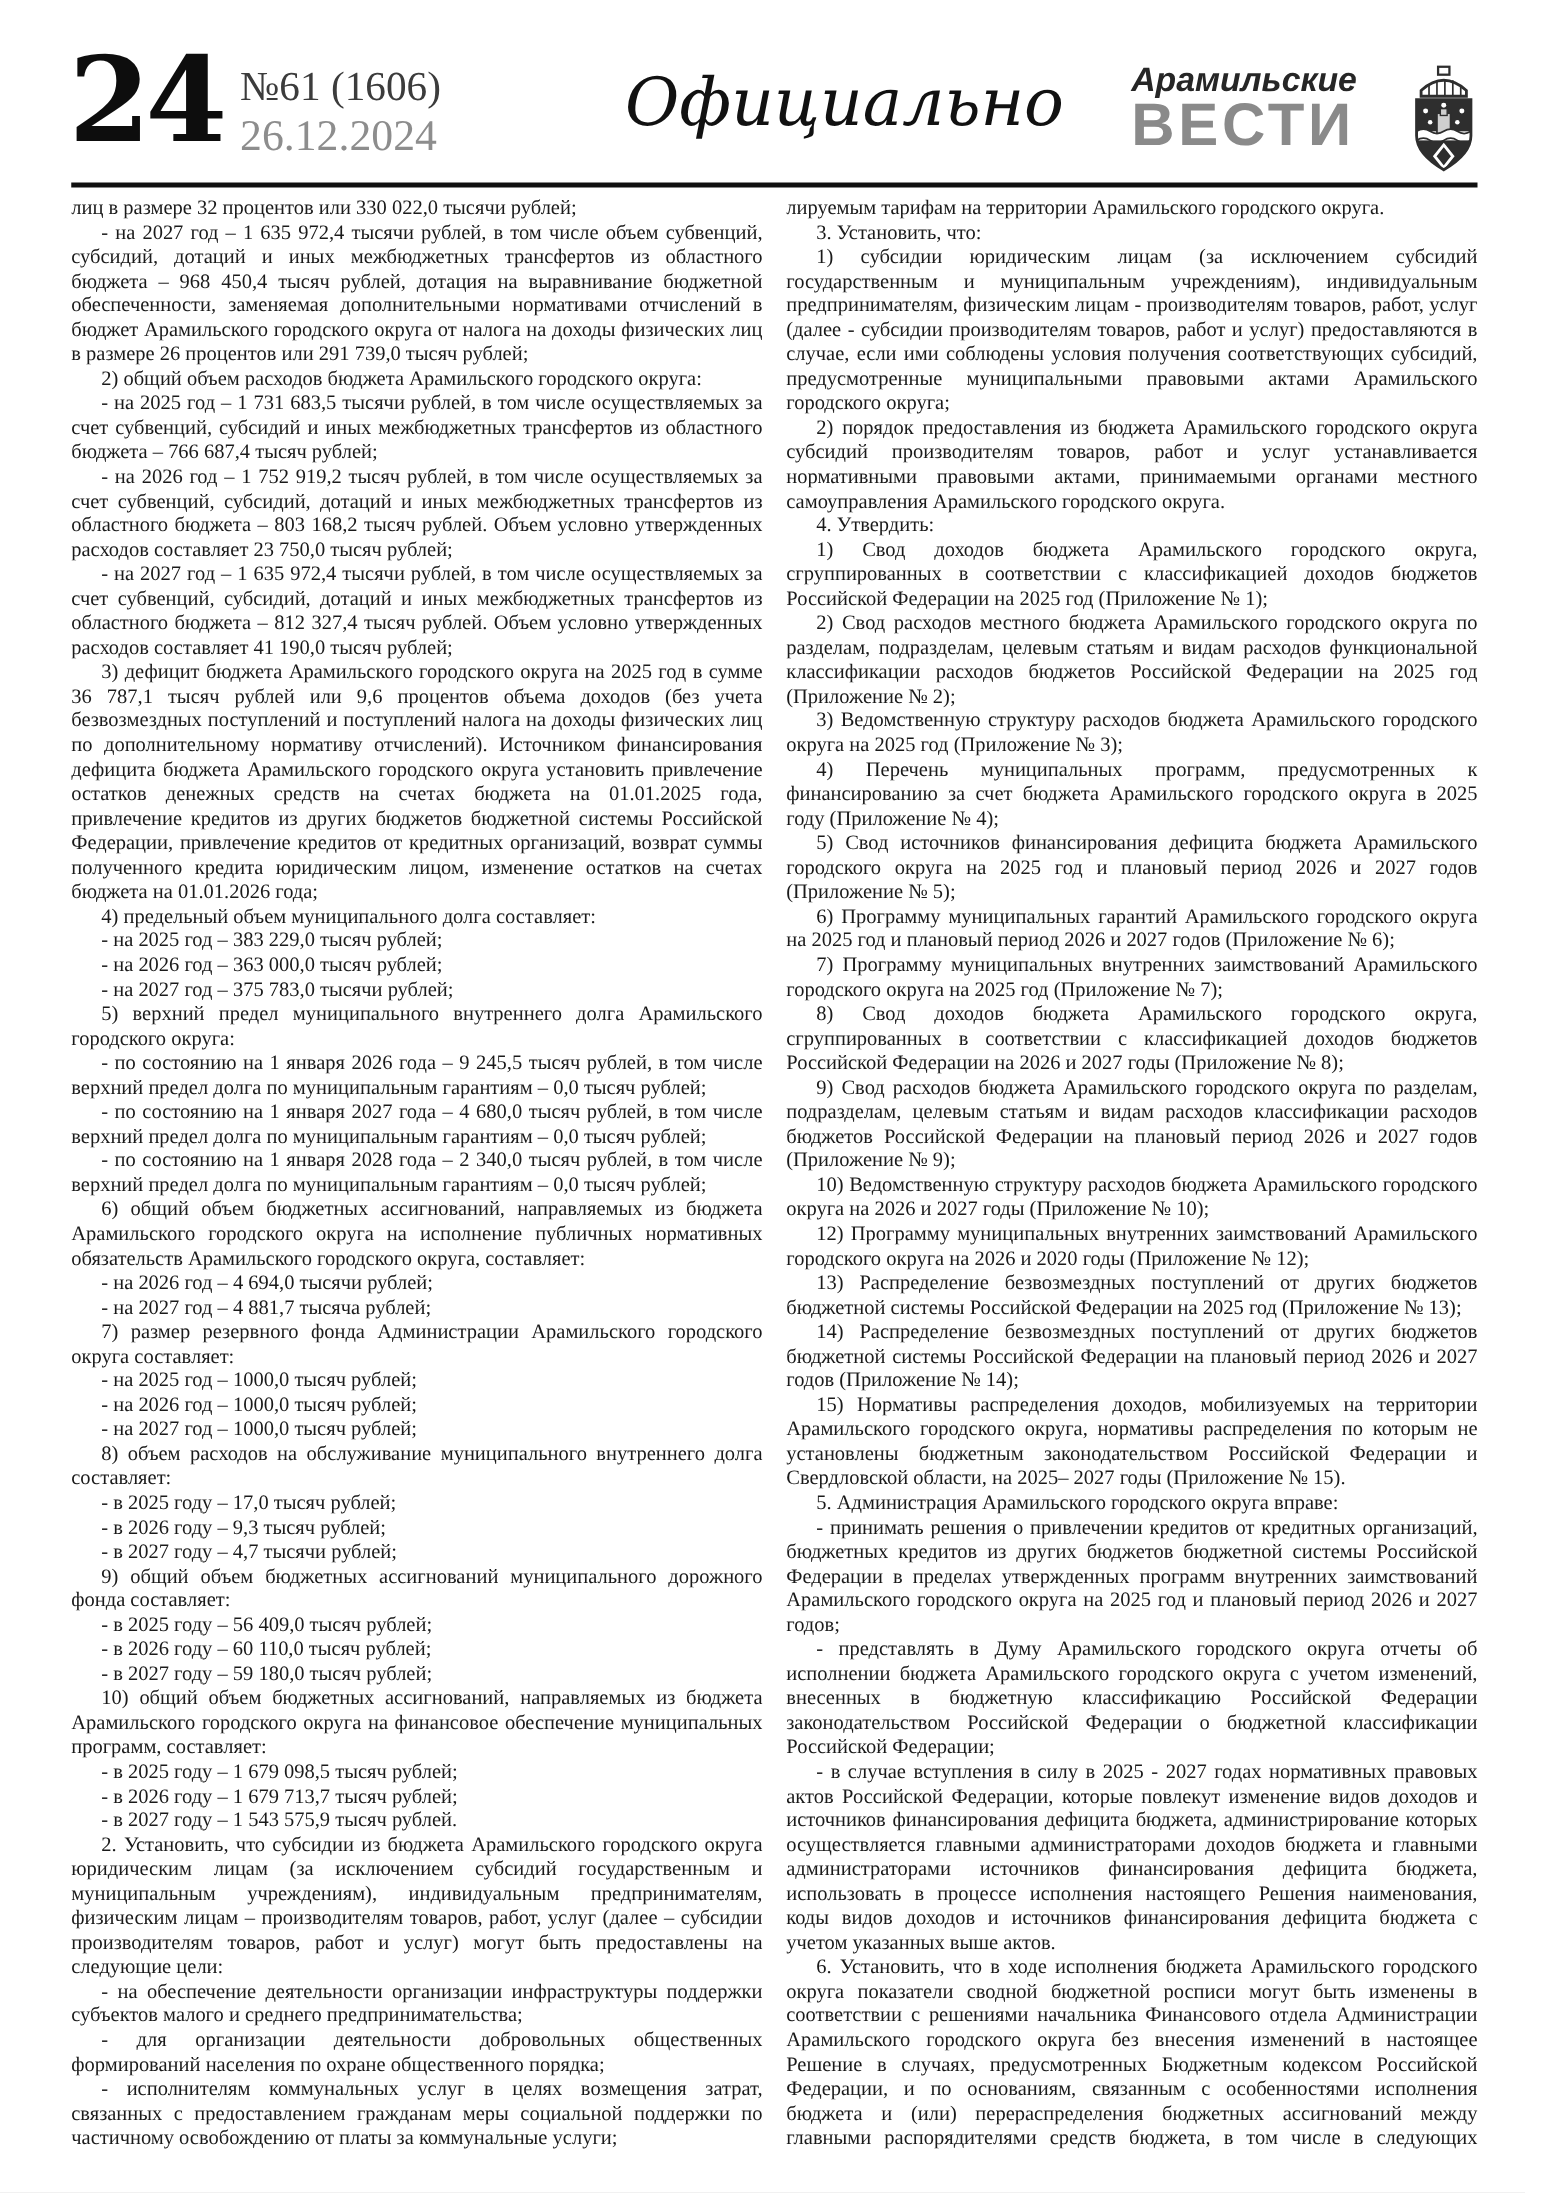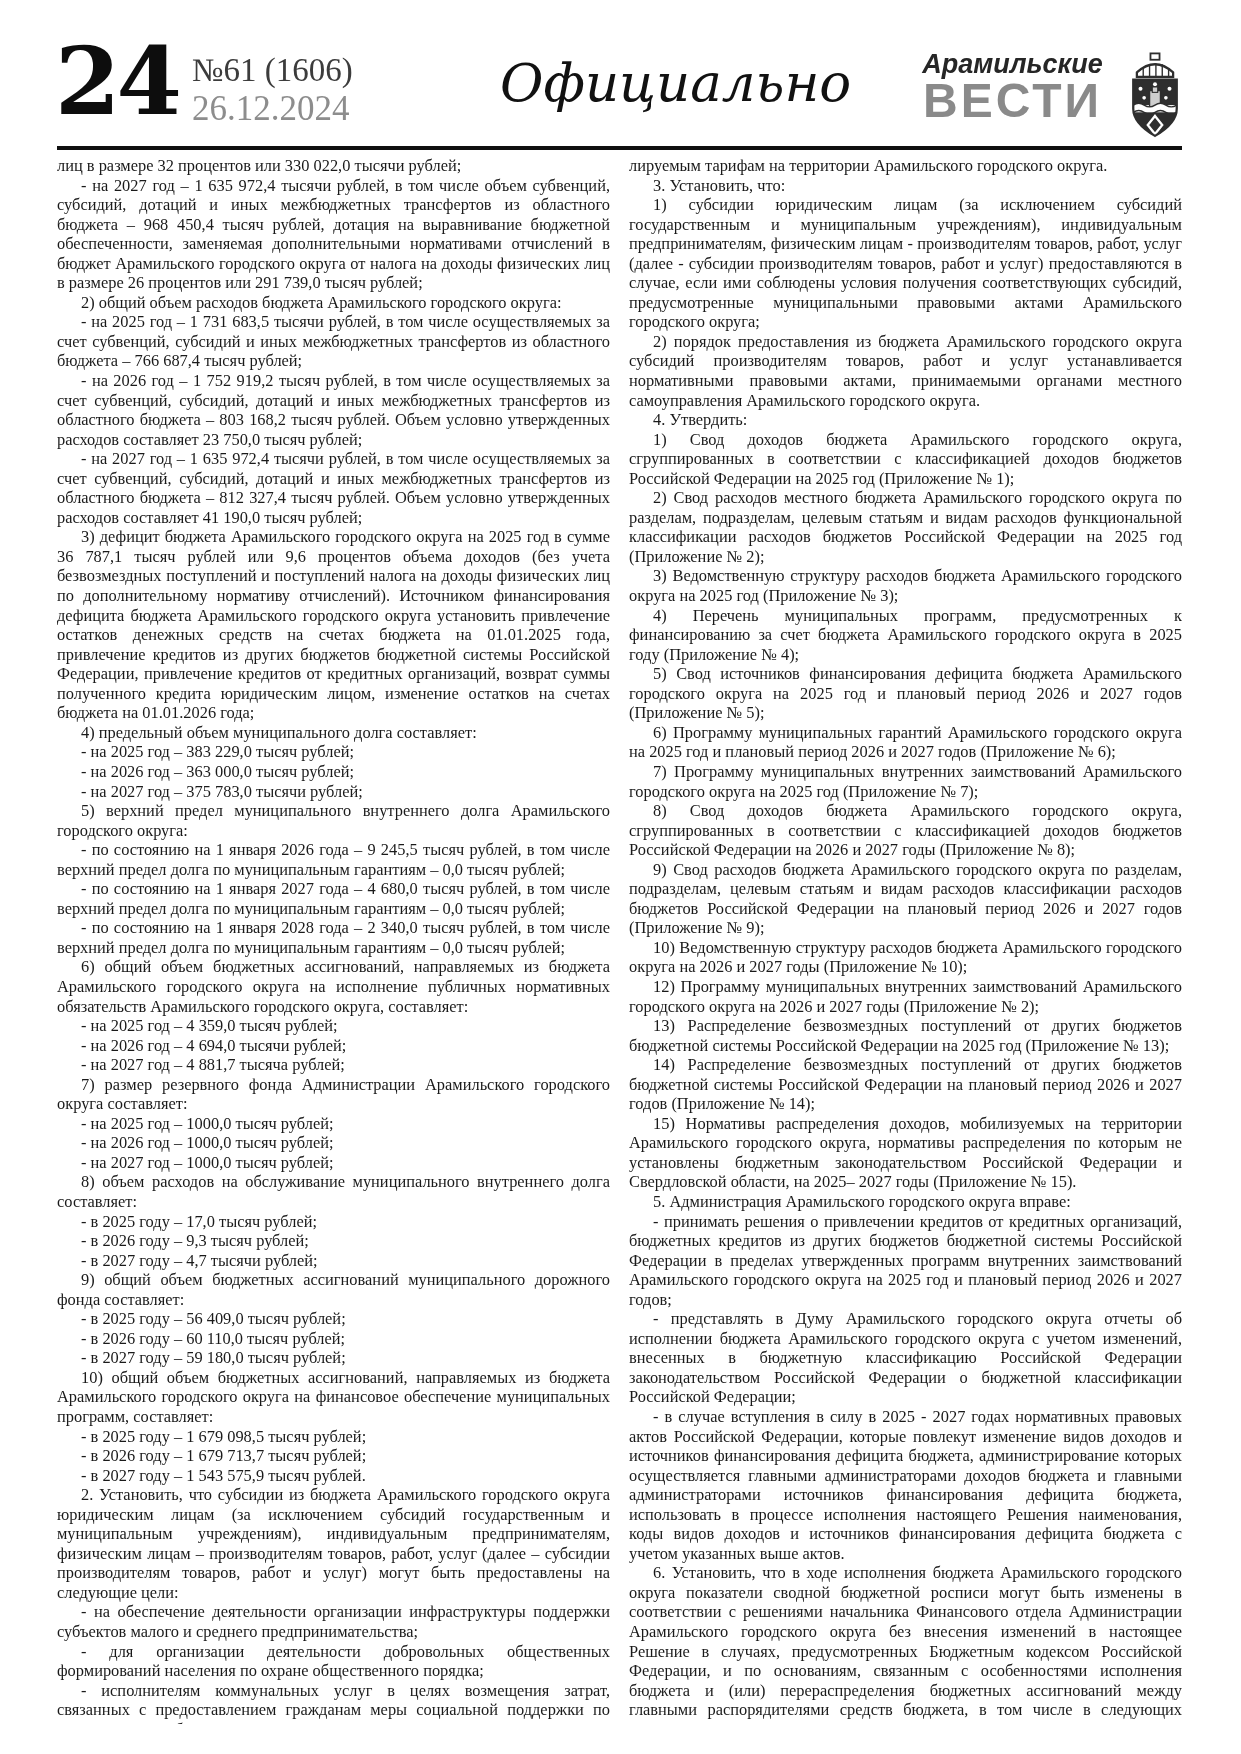--- a/index.html
+++ b/index.html
@@ -21,21 +21,21 @@
     letter-spacing:-4px;
   }
   .issue-block{position:absolute;left:192px;top:52px;line-height:1.12;}
   .issue-number{font-size:33px;color:#3c3c3c;}
   .issue-date{font-size:35px;color:#8d8d8d;}
   .section-title{
     position:absolute;left:500px;top:52px;width:320px;text-align:center;
     font-family:"DejaVu Serif", serif;font-style:italic;
     font-size:53px;color:#111;white-space:nowrap;
   }
-  .masthead{position:absolute;left:905px;top:50px;width:215px;text-align:center;
+  .masthead{position:absolute;left:905px;top:50px;width:215px;
     font-family:"Liberation Sans", sans-serif;}
   .masthead-line1{
     font-weight:bold;font-style:italic;font-size:27px;color:#262626;
     letter-spacing:0px;line-height:28px;
   }
   .masthead-line2{
     font-weight:bold;font-size:48px;color:#8a8a8a;
     letter-spacing:3px;line-height:46px;
   }
   .crest{position:absolute;left:1126px;top:52px;width:58px;height:88px;}
@@ -106,21 +106,20 @@
       <p class="">3) дефицит бюджета Арамильского городского округа на 2025 год в сумме 36 787,1 тысяч рублей или 9,6 процентов объема доходов (без учета безвозмездных поступлений и поступлений налога на доходы физических лиц по дополнительному нормативу отчислений). Источником финансирования дефицита бюджета Арамильского городского округа установить привлечение остатков денежных средств на счетах бюджета на 01.01.2025 года, привлечение кредитов из других бюджетов бюджетной системы Российской Федерации, привлечение кредитов от кредитных организаций, возврат суммы полученного кредита юридическим лицом, изменение остатков на счетах бюджета на 01.01.2026 года;</p>
       <p class="">4) предельный объем муниципального долга составляет:</p>
       <p class="">- на 2025 год – 383 229,0 тысяч рублей;</p>
       <p class="">- на 2026 год – 363 000,0 тысяч рублей;</p>
       <p class="">- на 2027 год – 375 783,0 тысячи рублей;</p>
       <p class="">5) верхний предел муниципального внутреннего долга Арамильского городского округа:</p>
       <p class="">- по состоянию на 1 января 2026 года – 9 245,5 тысяч рублей, в том числе верхний предел долга по муниципальным гарантиям – 0,0 тысяч рублей;</p>
       <p class="">- по состоянию на 1 января 2027 года – 4 680,0 тысяч рублей, в том числе верхний предел долга по муниципальным гарантиям – 0,0 тысяч рублей;</p>
       <p class="">- по состоянию на 1 января 2028 года – 2 340,0 тысяч рублей, в том числе верхний предел долга по муниципальным гарантиям – 0,0 тысяч рублей;</p>
       <p class="">6) общий объем бюджетных ассигнований, направляемых из бюджета Арамильского городского округа на исполнение публичных нормативных обязательств Арамильского городского округа, составляет:</p>
-      <p class="">- на 2025 год – 4 359,0 тысяч рублей;</p>
       <p class="">- на 2026 год – 4 694,0 тысячи рублей;</p>
       <p class="">- на 2027 год – 4 881,7 тысяча рублей;</p>
       <p class="">7) размер резервного фонда Администрации Арамильского городского округа составляет:</p>
       <p class="">- на 2025 год – 1000,0 тысяч рублей;</p>
       <p class="">- на 2026 год – 1000,0 тысяч рублей;</p>
       <p class="">- на 2027 год – 1000,0 тысяч рублей;</p>
       <p class="">8) объем расходов на обслуживание муниципального внутреннего долга составляет:</p>
       <p class="">- в 2025 году – 17,0 тысяч рублей;</p>
       <p class="">- в 2026 году – 9,3 тысяч рублей;</p>
       <p class="">- в 2027 году – 4,7 тысячи рублей;</p>
@@ -147,21 +146,21 @@
       <p class="">1) Свод доходов бюджета Арамильского городского округа, сгруппированных в соответствии с классификацией доходов бюджетов Российской Федерации на 2025 год (Приложение № 1);</p>
       <p class="">2) Свод расходов местного бюджета Арамильского городского округа по разделам, подразделам, целевым статьям и видам расходов функциональной классификации расходов бюджетов Российской Федерации на 2025 год (Приложение № 2);</p>
       <p class="">3) Ведомственную структуру расходов бюджета Арамильского городского округа на 2025 год (Приложение № 3);</p>
       <p class="">4) Перечень муниципальных программ, предусмотренных к финансированию за счет бюджета Арамильского городского округа в 2025 году (Приложение № 4);</p>
       <p class="">5) Свод источников финансирования дефицита бюджета Арамильского городского округа на 2025 год и плановый период 2026 и 2027 годов (Приложение № 5);</p>
       <p class="">6) Программу муниципальных гарантий Арамильского городского округа на 2025 год и плановый период 2026 и 2027 годов (Приложение № 6);</p>
       <p class="">7) Программу муниципальных внутренних заимствований Арамильского городского округа на 2025 год (Приложение № 7);</p>
       <p class="">8) Свод доходов бюджета Арамильского городского округа, сгруппированных в соответствии с классификацией доходов бюджетов Российской Федерации на 2026 и 2027 годы (Приложение № 8);</p>
       <p class="">9) Свод расходов бюджета Арамильского городского округа по разделам, подразделам, целевым статьям и видам расходов классификации расходов бюджетов Российской Федерации на плановый период 2026 и 2027 годов (Приложение № 9);</p>
       <p class="">10) Ведомственную структуру расходов бюджета Арамильского городского округа на 2026 и 2027 годы (Приложение № 10);</p>
-      <p class="">12) Программу муниципальных внутренних заимствований Арамильского городского округа на 2026 и 2027 годы (Приложение № 2);</p>
+      <p class="">12) Программу муниципальных внутренних заимствований Арамильского городского округа на 2026 и 2020 годы (Приложение № 12);</p>
       <p class="">13) Распределение безвозмездных поступлений от других бюджетов бюджетной системы Российской Федерации на 2025 год (Приложение № 13);</p>
       <p class="">14) Распределение безвозмездных поступлений от других бюджетов бюджетной системы Российской Федерации на плановый период 2026 и 2027 годов (Приложение № 14);</p>
       <p class="">15) Нормативы распределения доходов, мобилизуемых на территории Арамильского городского округа, нормативы распределения по которым не установлены бюджетным законодательством Российской Федерации и Свердловской области, на 2025– 2027 годы (Приложение № 15).</p>
       <p class="">5. Администрация Арамильского городского округа вправе:</p>
       <p class="">- принимать решения о привлечении кредитов от кредитных организаций, бюджетных кредитов из других бюджетов бюджетной системы Российской Федерации в пределах утвержденных программ внутренних заимствований Арамильского городского округа на 2025 год и плановый период 2026 и 2027 годов;</p>
       <p class="">- представлять в Думу Арамильского городского округа отчеты об исполнении бюджета Арамильского городского округа с учетом изменений, внесенных в бюджетную классификацию Российской Федерации законодательством Российской Федерации о бюджетной классификации Российской Федерации;</p>
       <p class="">- в случае вступления в силу в 2025 - 2027 годах нормативных правовых актов Российской Федерации, которые повлекут изменение видов доходов и источников финансирования дефицита бюджета, администрирование которых осуществляется главными администраторами доходов бюджета и главными администраторами источников финансирования дефицита бюджета, использовать в процессе исполнения настоящего Решения наименования, коды видов доходов и источников финансирования дефицита бюджета с учетом указанных выше актов.</p>
       <p class="">6. Установить, что в ходе исполнения бюджета Арамильского городского округа показатели сводной бюджетной росписи могут быть изменены в соответствии с решениями начальника Финансового отдела Администрации Арамильского городского округа без внесения изменений в настоящее Решение в случаях, предусмотренных Бюджетным кодексом Российской Федерации, и по основаниям, связанным с особенностями исполнения бюджета и (или) перераспределения бюджетных ассигнований между главными распорядителями средств бюджета, в том числе в следующих случаях:</p>
     </div>
 

